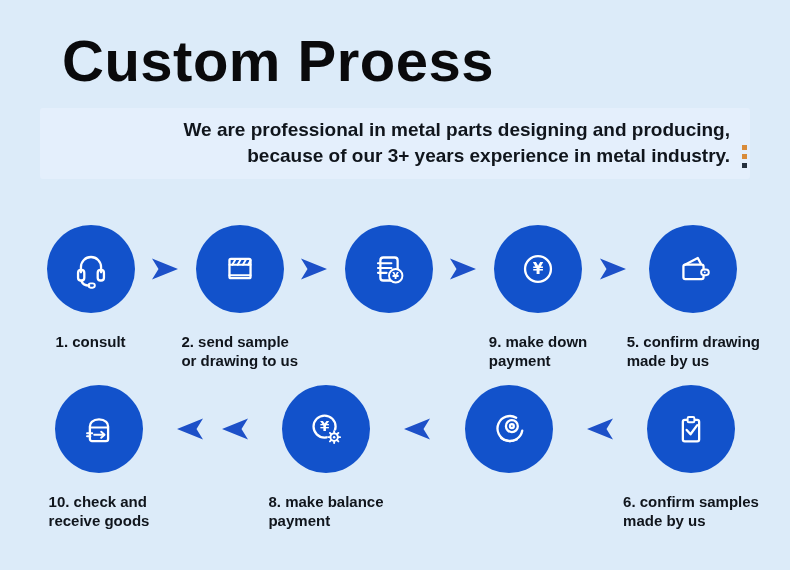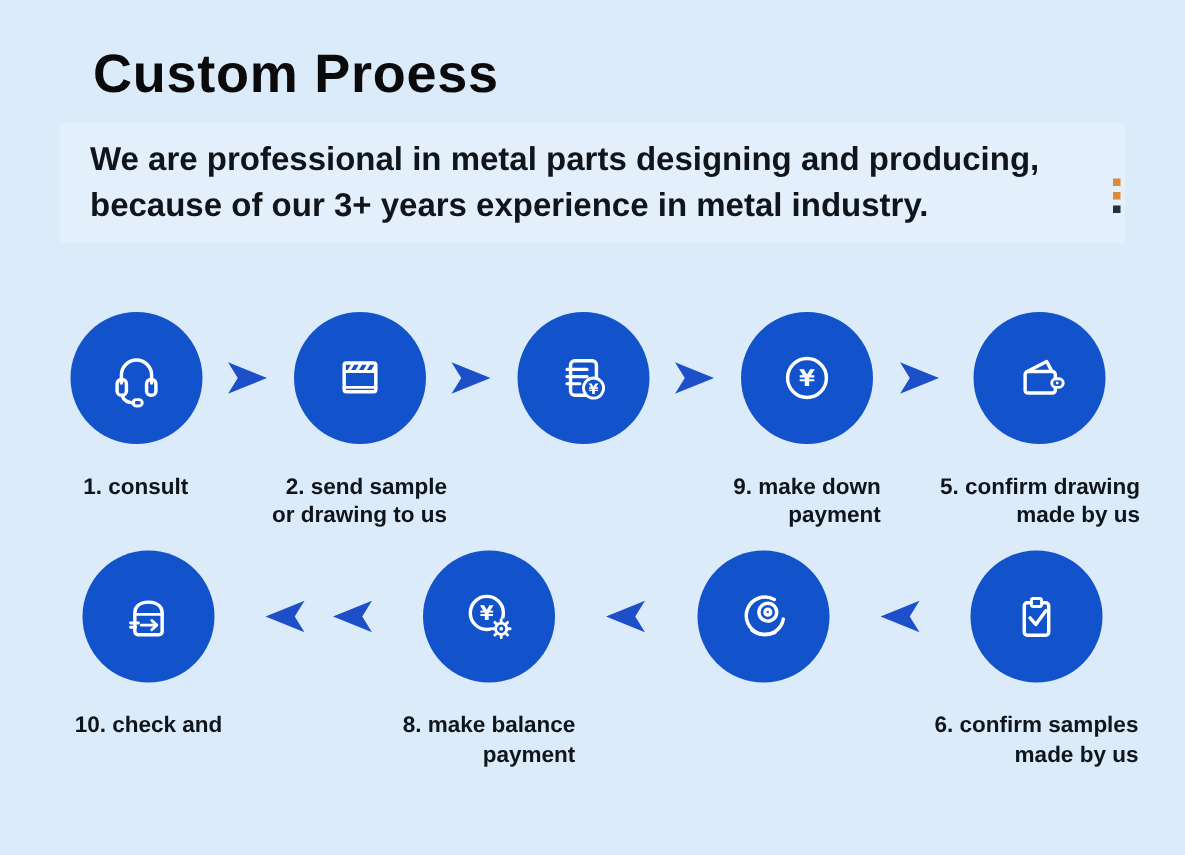--- a/index.html
+++ b/index.html
@@ -9,48 +9,48 @@
   *{box-sizing:border-box}
   html,body{margin:0;padding:0}
   body{
     width:790px;height:570px;overflow:hidden;
     background:var(--background);
     font-family:"Liberation Sans",sans-serif;
     color:var(--text-color);
   }
   .title{
     margin:0;padding:28px 0 0 62px;
-    font-size:36px;line-height:1.15;font-weight:800;letter-spacing:.5px;
+    font-size:58px;line-height:1.15;font-weight:800;letter-spacing:.5px;
     color:var(--title-color);
   }
   .subtitle-panel{
     position:relative;margin:13px 40px 0 40px;padding:9px 20px 10px 20px;
     background:var(--panel);border-radius:3px;min-height:70px;
   }
   .subtitle{
-    margin:0;font-size:22px;font-weight:700;line-height:1.38;color:var(--text-color);
+    margin:0;font-size:19px;font-weight:700;line-height:1.38;color:var(--text-color);text-align:right;
   }
   .dots{position:absolute;right:3px;top:37px;display:flex;flex-direction:column;gap:4px}
   .dot{width:5px;height:5px}
   .dot-o{background:var(--dot-orange)}
   .dot-d{background:var(--dot-dark)}
   .row{display:flex;align-items:flex-start;padding:0 30px}
   .row-top{margin-top:46px}
   .row-bottom{margin-top:14px}
   .step{width:138px;display:flex;flex-direction:column;align-items:center}
   .circle{
     width:88px;height:88px;border-radius:50%;
     background:var(--circle-blue);
     display:flex;align-items:center;justify-content:center;flex:none;
   }
   .icn{width:46px;height:46px;display:block}
   .icn text{font-family:"DejaVu Sans",sans-serif;font-weight:bold;fill:#fff;stroke:none;text-anchor:middle}
   .label{
     margin-top:19px;font-size:15px;font-weight:700;line-height:1.28;
-    text-align:right;color:var(--text-color);
+    text-align:left;color:var(--text-color);
   }
   .label span{display:block;white-space:nowrap}
   .arrow-slot{flex:1;height:88px;display:flex;align-items:center;justify-content:center}
   .arrow-slot svg{width:28px;height:24px;display:block}
 </style>
 </head>
 <body>
 
 <h1 class="title">Custom Proess</h1>
 
@@ -171,20 +171,21 @@
       <svg class="icn" viewBox="0 0 48 48" fill="none" stroke="#fff" stroke-width="2.4" stroke-linecap="round" stroke-linejoin="round">
         <path d="M14.5 34.5V21.5c0-2.2.6-3.8 2-5 1.8-1.6 4.4-2.5 7.5-2.5s5.7.9 7.5 2.5c1.4 1.2 2 2.8 2 5v13a2.2 2.2 0 0 1-2.2 2.2H16.7a2.2 2.2 0 0 1-2.2-2.2z"></path>
         <path d="M14.5 22.5h19" stroke-width="2"></path>
         <path d="M11.5 28.5h5.5M11.5 31.5h3.5" stroke-width="2"></path>
         <path d="M19 30h10" stroke-width="2"></path>
         <path d="M26.3 26.8l3.5 3.2-3.5 3.2" stroke-width="2"></path>
       </svg>
     </div>
     <div class="label">
       <span>10. check and</span>
+      <span>receive goods</span>
     </div>
   </div>
 
   <div class="arrow-slot">
     <svg viewBox="0 0 28 24">
       <polygon points="27,1.5 1,12 27,22.5 20.5,12" fill="var(--arrow-blue)"></polygon>
     </svg>
   </div>
 
 

